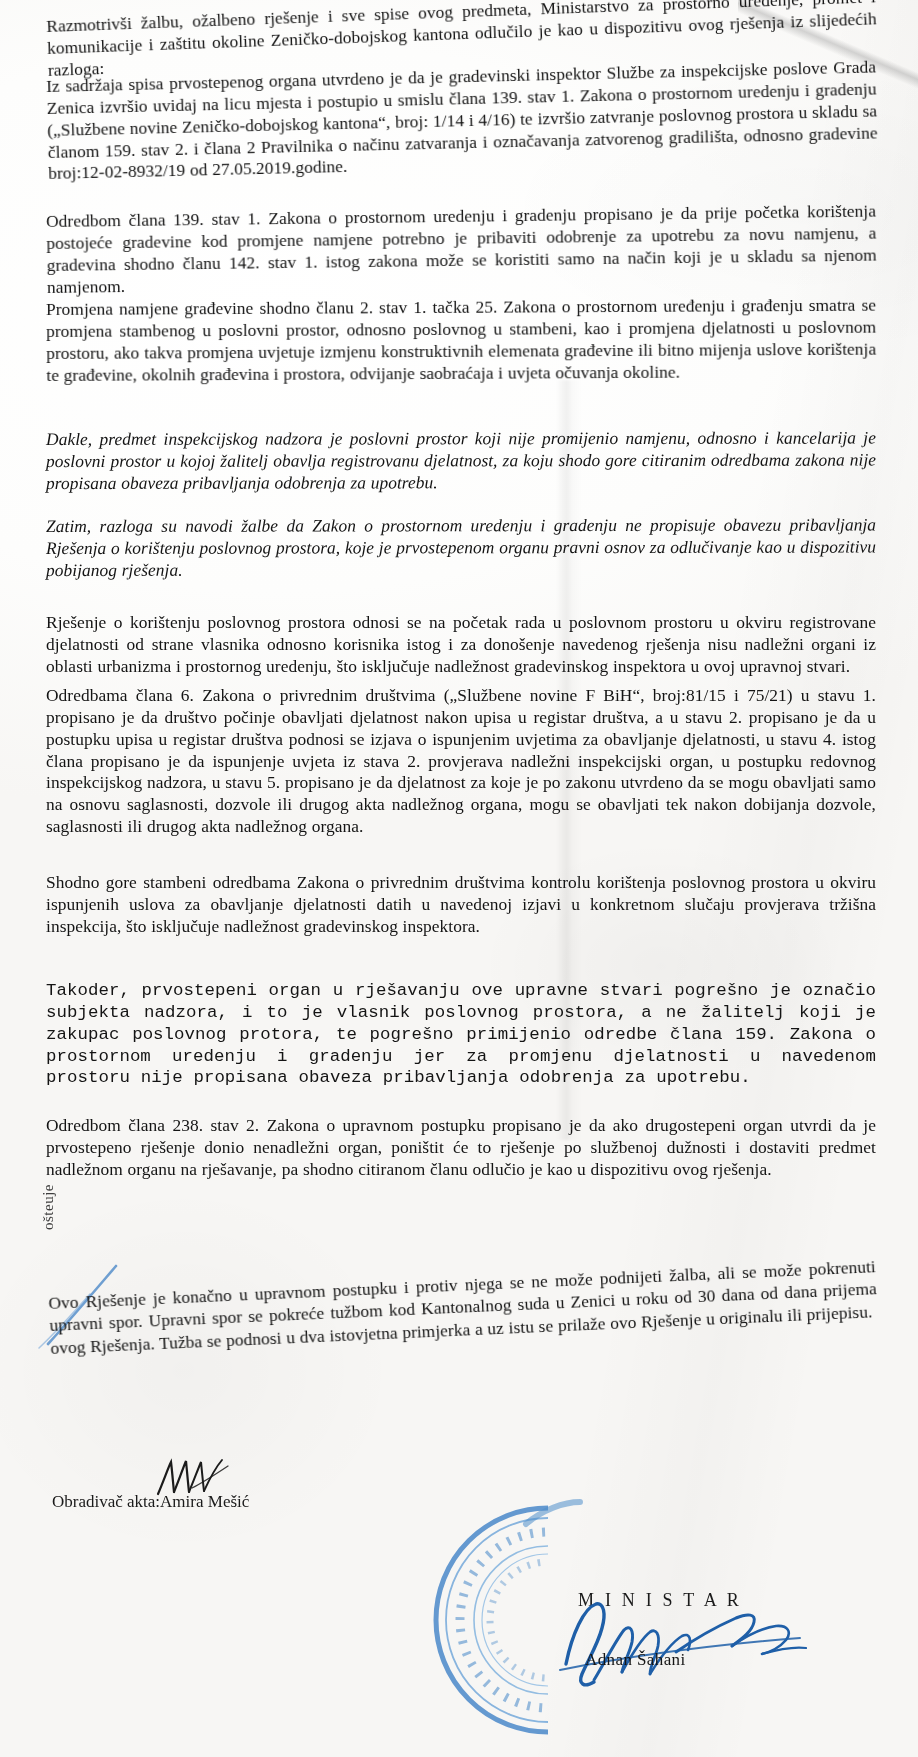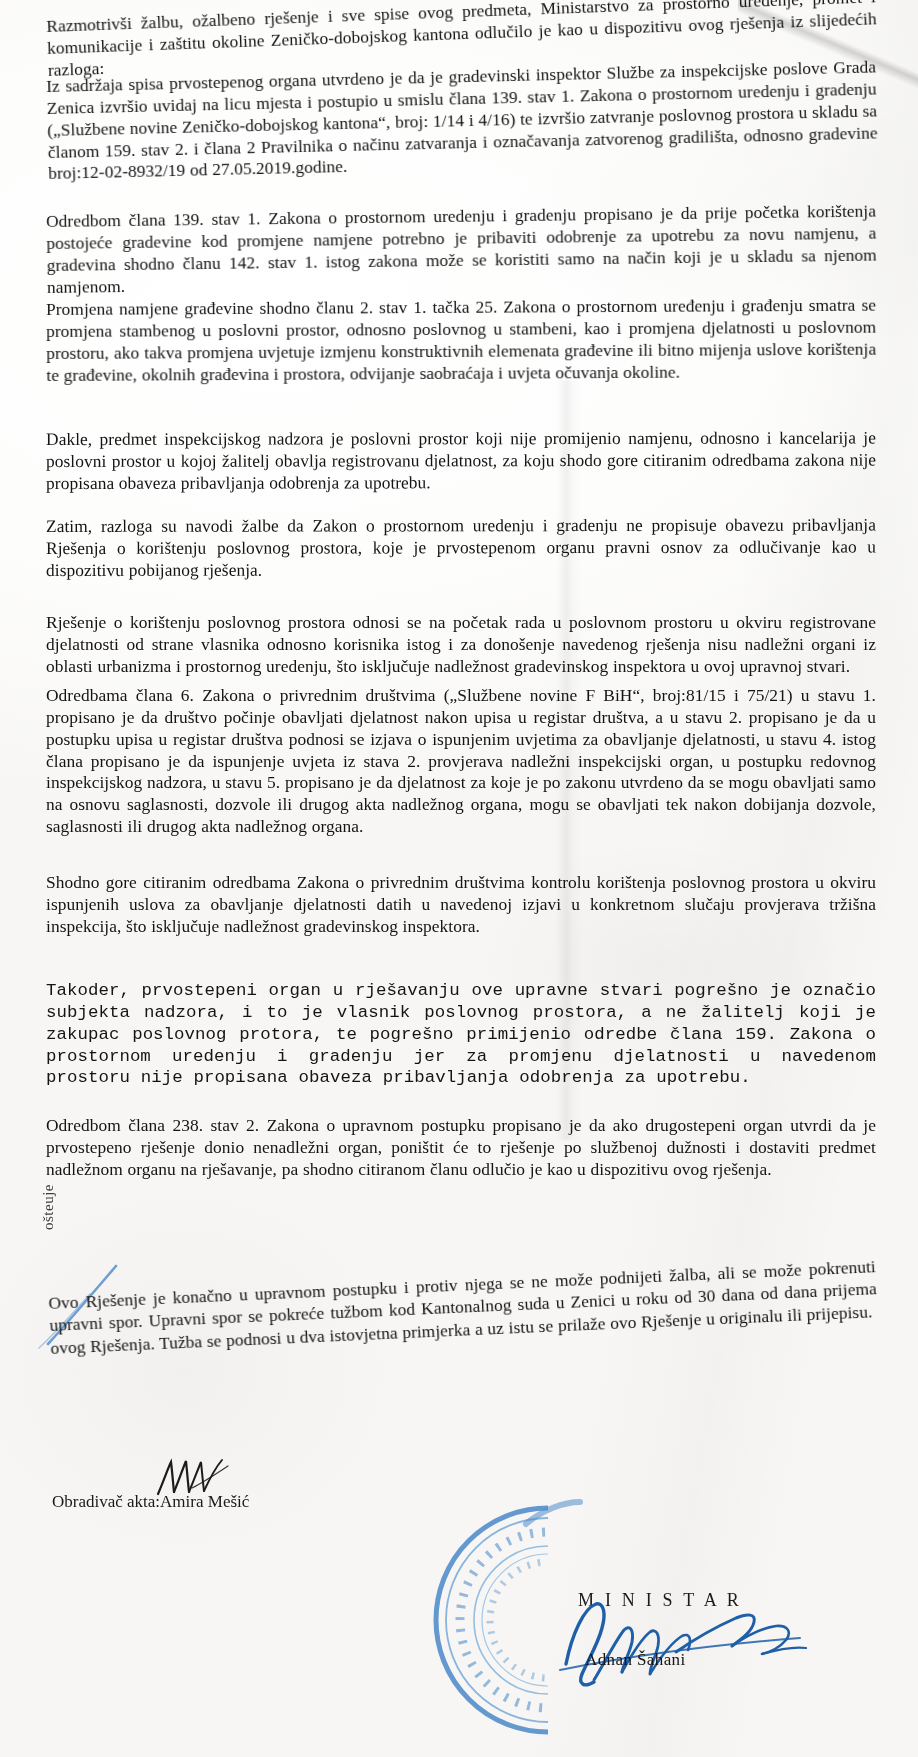--- a/index.html
+++ b/index.html
@@ -80,21 +80,21 @@
     margin: 0;
     letter-spacing: 0.05px;
     word-spacing: 0.3px;
   }
 
   
   .skew-a { transform: rotate(-2.05deg); transform-origin: 0 0; }
   .skew-b { transform: rotate(-1.35deg); transform-origin: 0 0; }
   .skew-c { transform: rotate(-0.72deg); transform-origin: 0 0; }
   .skew-d { transform: rotate(-0.30deg); transform-origin: 0 0; }
-  .skew-e { transform: rotate(-0.10deg); transform-origin: 0 0; }
+  .skew-e { transform: rotate(-0.10deg); transform-origin: 0 0; font-style: italic; }
   .skew-f { transform: rotate(0deg);     transform-origin: 0 0; margin-top: 31px; }
 
   .blk { position: absolute; width: 830px; }
 
   
   .soft   { filter: blur(0.18px); }
   .softer { filter: blur(0.30px); }
 
   
   #remedy-block {
@@ -218,21 +218,21 @@
 
     <div class="blk skew-f" style="left:0px; top:573px;">
       <p class="para">Rješenje o korištenju poslovnog prostora odnosi se na početak rada u poslovnom prostoru  u okviru registrovane djelatnosti od strane vlasnika odnosno korisnika istog i za donošenje navedenog rješenja nisu nadležni organi iz oblasti urbanizma i prostornog uredenju, što isključuje nadležnost gradevinskog inspektora u ovoj upravnoj stvari.</p>
     </div>
 
     <div class="blk skew-f" style="left:0px; top:646px;font-family:Liberation Serif, serif;">
       <p class="para">Odredbama člana 6. Zakona o privrednim društvima („Službene novine F BiH“, broj:81/15 i 75/21) u stavu 1. propisano je da društvo počinje obavljati djelatnost nakon upisa u registar društva, a u stavu 2. propisano je da u postupku upisa u registar društva podnosi se izjava o ispunjenim uvjetima za obavljanje djelatnosti, u stavu 4. istog člana propisano je da ispunjenje uvjeta iz stava 2.  provjerava nadležni inspekcijski organ, u postupku redovnog inspekcijskog nadzora, u stavu 5. propisano je da djelatnost za koje je po zakonu utvrdeno da se mogu obavljati samo na osnovu saglasnosti, dozvole ili drugog akta nadležnog organa, mogu se obavljati tek nakon dobijanja dozvole, saglasnosti ili drugog akta nadležnog organa.</p>
     </div>
 
     <div class="blk skew-f" style="left:0px; top:833px;">
-      <p class="para">Shodno gore citiranim odredbama Zakona o privrednim društvima kontrolu korištenja poslovnog prostora u okviru ispunjenih uslova za obavljanje djelatnosti datih u navedenoj izjavi u konkretnom slučaju provjerava tržišna inspekcija, što isključuje nadležnost gradevinskog inspektora.</p>
+      <p class="para">Shodno gore stambeni odredbama Zakona o privrednim društvima kontrolu korištenja poslovnog prostora u okviru ispunjenih uslova za obavljanje djelatnosti datih u navedenoj izjavi u konkretnom slučaju provjerava tržišna inspekcija, što isključuje nadležnost gradevinskog inspektora.</p>
     </div>
 
     <div class="blk skew-f" style="left:0px; top:941px;font-family:Liberation Mono, monospace;">
       <p class="para">Takoder, prvostepeni organ u rješavanju ove upravne stvari pogrešno je označio subjekta nadzora, i to je vlasnik poslovnog prostora, a ne žalitelj koji je zakupac poslovnog protora, te pogrešno primijenio odredbe člana 159. Zakona o prostornom uredenju i gradenju jer za promjenu djelatnosti u navedenom prostoru nije propisana obaveza pribavljanja odobrenja za upotrebu.</p>
     </div>
 
     <div class="blk skew-f" style="left:0px; top:1076px;">
       <p class="para">Odredbom člana 238. stav 2. Zakona o upravnom postupku propisano je da ako drugostepeni organ utvrdi da je prvostepeno rješenje donio nenadležni organ, poništit će to rješenje po službenoj dužnosti i dostaviti predmet nadležnom organu na rješavanje, pa shodno citiranom članu odlučio je kao u dispozitivu ovog rješenja.</p>
     </div>
 

